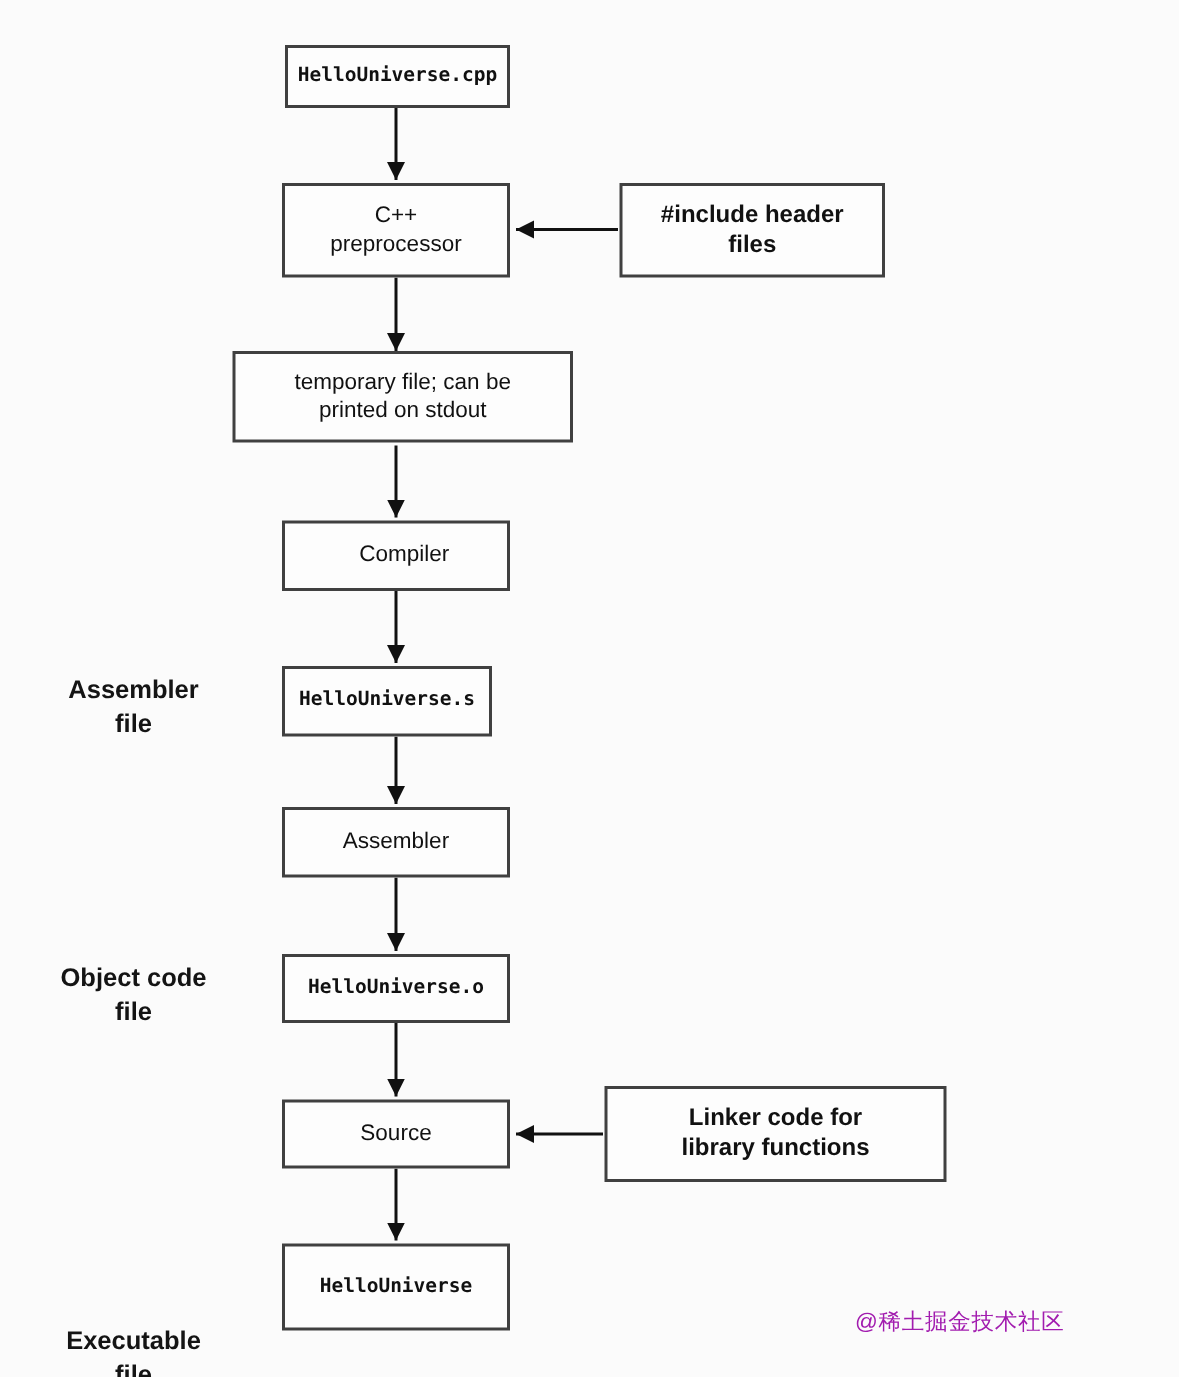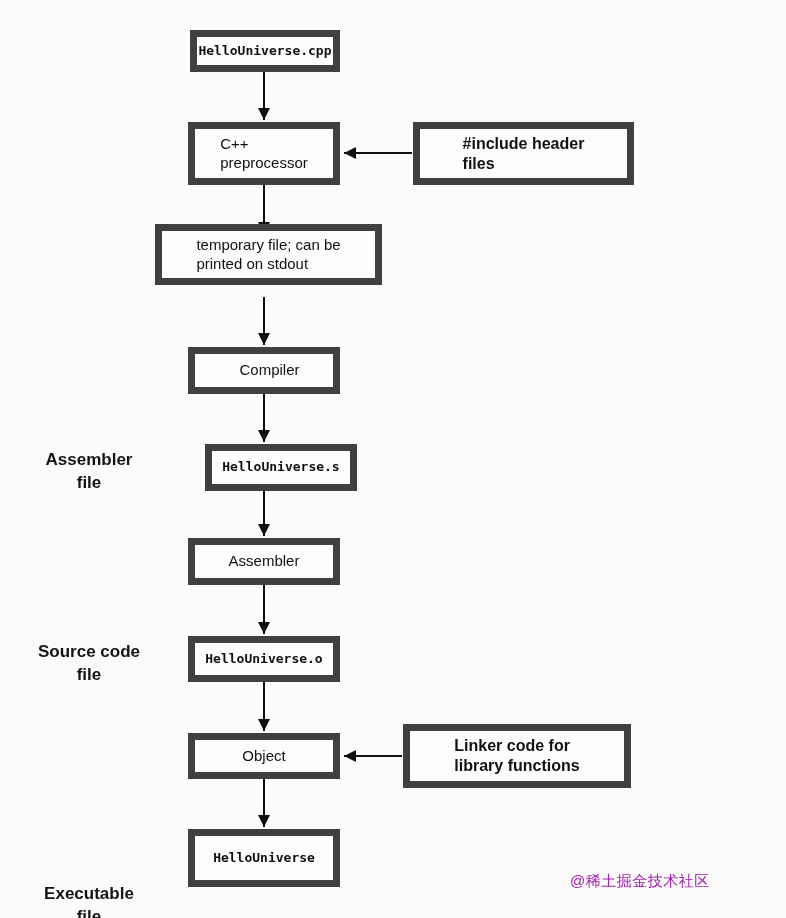--- a/index.html
+++ b/index.html
@@ -22,24 +22,25 @@
   }
   .arrows {
     position: absolute;
     left: 0; top: 0;
     pointer-events: none;
   }
   .box {
     position: absolute;
     box-sizing: border-box;
     background: #fdfdfd;
-    border: 7px solid #404040;
+    border: 2px solid #404040;
     display: flex;
     align-items: center;
     justify-content: center;
+    text-align: center;
     white-space: pre-line;
     line-height: 1.25;
   }
   .sans-box {
     font-size: 15px;
     font-weight: 400;
   }
   .mono-box {
     font-family: "DejaVu Sans Mono", "Liberation Mono", monospace;
     font-size: 13px;
@@ -93,46 +94,46 @@
     <line x1="264" y1="779" x2="264" y2="827" stroke="#111" stroke-width="2" marker-end="url(#ah)"></line>
     <line x1="412" y1="153" x2="344" y2="153" stroke="#111" stroke-width="2" marker-end="url(#ah)"></line>
     <line x1="402" y1="756" x2="344" y2="756" stroke="#111" stroke-width="2" marker-end="url(#ah)"></line>
   </svg>
 
   <div class="box mono-box" style="left:190px; top:30px; width:150px; height:42px;">HelloUniverse.cpp</div>
 
   <div class="box sans-box" style="left:188px; top:122px; width:152px; height:63px;">C++
 preprocessor</div>
 
-  <div class="box sans-box" style="left:155px; top:224px; width:227px; height:61px;">temporary file; can be
+  <div class="box sans-box" style="left:155px; top:234px; width:227px; height:61px;">temporary file; can be
 printed on stdout</div>
 
   <div class="box sans-box" style="left:188px; top:347px; width:152px; height:47px;padding-left:11px;">Compiler</div>
 
-  <div class="box mono-box" style="left:188px; top:444px; width:152px; height:47px;margin-left:17px;">HelloUniverse.s</div>
+  <div class="box mono-box" style="left:188px; top:444px; width:140px; height:47px;">HelloUniverse.s</div>
 
   <div class="box sans-box" style="left:188px; top:538px; width:152px; height:47px;">Assembler</div>
 
   <div class="box mono-box" style="left:188px; top:636px; width:152px; height:46px;">HelloUniverse.o</div>
 
-  <div class="box sans-box" style="left:188px; top:733px; width:152px; height:46px;">Object</div>
+  <div class="box sans-box" style="left:188px; top:733px; width:152px; height:46px;">Source</div>
 
   <div class="box mono-box" style="left:188px; top:829px; width:152px; height:58px;">HelloUniverse</div>
 
-  <div class="box side-box" style="left:413px; top:122px; width:221px; height:63px;">#include header
+  <div class="box side-box" style="left:413px; top:122px; width:177px; height:63px;">#include header
 files</div>
 
   <div class="box side-box" style="left:403px; top:724px; width:228px; height:64px;">Linker code for
 library functions</div>
 
 
   <div class="stage-label" style="left:16px; top:448px; width:146px; height:48px;">Assembler
 file</div>
 
-  <div class="stage-label" style="left:16px; top:640px; width:146px; height:48px;">Source code
+  <div class="stage-label" style="left:16px; top:640px; width:146px; height:48px;">Object code
 file</div>
 
   <div class="stage-label" style="left:16px; top:838px; width:146px; height:48px;margin-top:44px;">Executable
 file</div>
 
   <div class="watermark">@稀土掘金技术社区</div>
 
 </div>
 
 </body></html>

